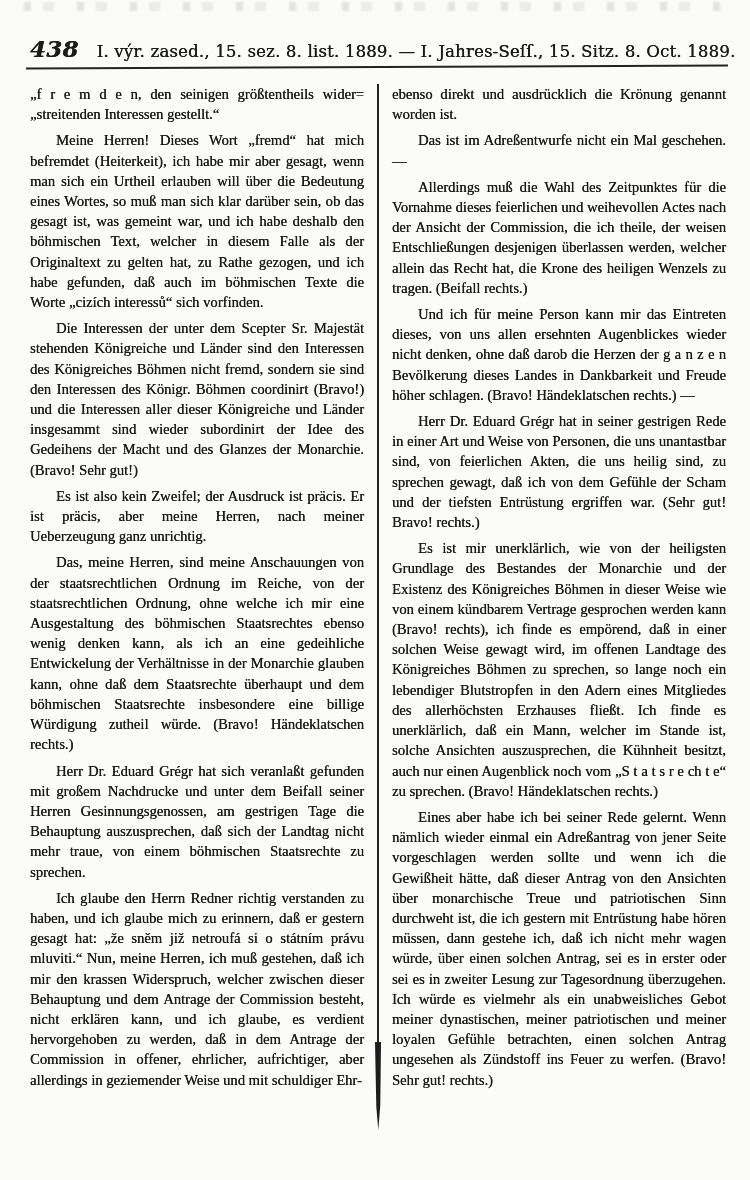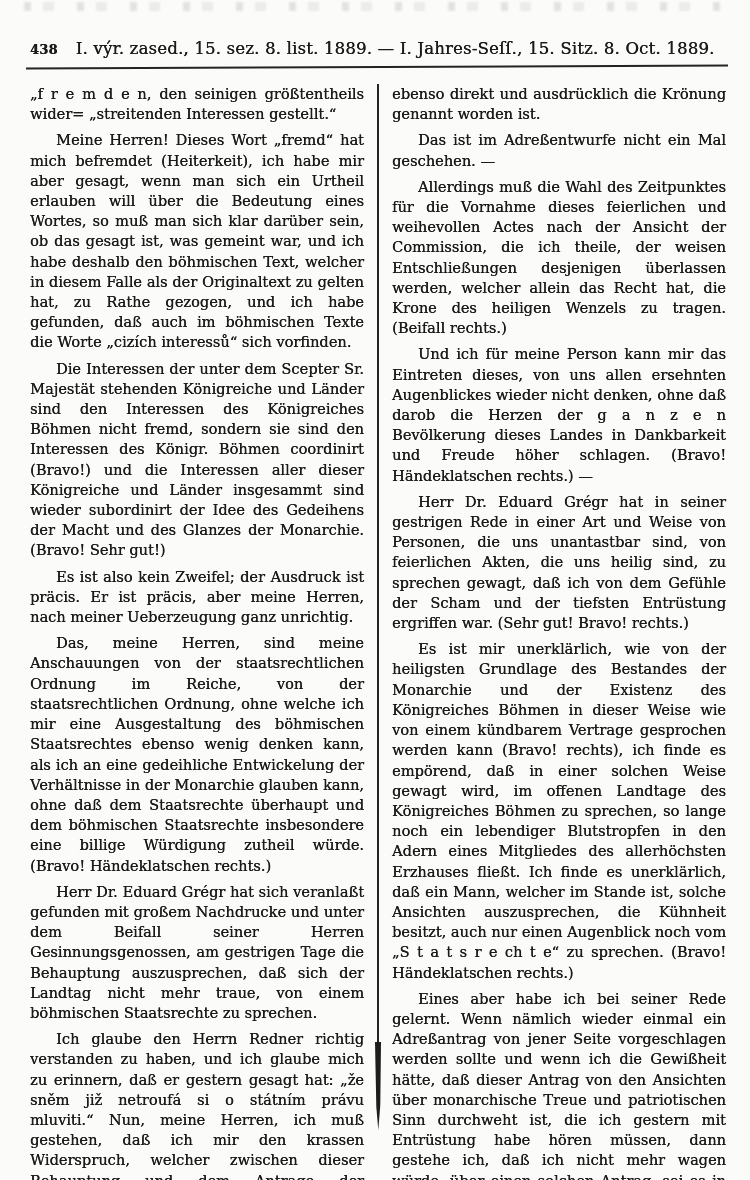--- a/index.html
+++ b/index.html
@@ -38,21 +38,22 @@
     top: 38px; left: 30px; right: 26px;
     font-size: 16.5px;
     line-height: 22px;
     white-space: nowrap;
     letter-spacing: 0.2px;
     text-shadow: 0.3px 0 0 currentColor;
   }
   .pagenum {
     font-weight: bold;
     margin-right: 18px;
-    font-size: 13px;
+    font-size: 23px;
+    font-style: italic;
   }
   .header-rule {
     position: absolute;
     top: 66px; left: 26px; right: 22px;
     height: 2px;
     background: #242424;
     transform: rotate(-0.25deg);
   }
   .columns {
     position: absolute;
@@ -62,20 +63,21 @@
   .col {
     width: 334px;
     font-size: 14.6px;
     line-height: 20.2px;
     text-align: justify;
     text-shadow: 0.25px 0 0 currentColor;
   }
   .col p {
     margin: 0 0 6px 0;
     text-indent: 26px;
+    font-family: Liberation Serif, serif;
   }
   .col p.hang {
     text-indent: 0;
   }
   .col-left { margin-right: 0; }
   .col-right { margin-left: 0; }
   .divider {
     position: relative;
     width: 28px;
     flex: 0 0 28px;

